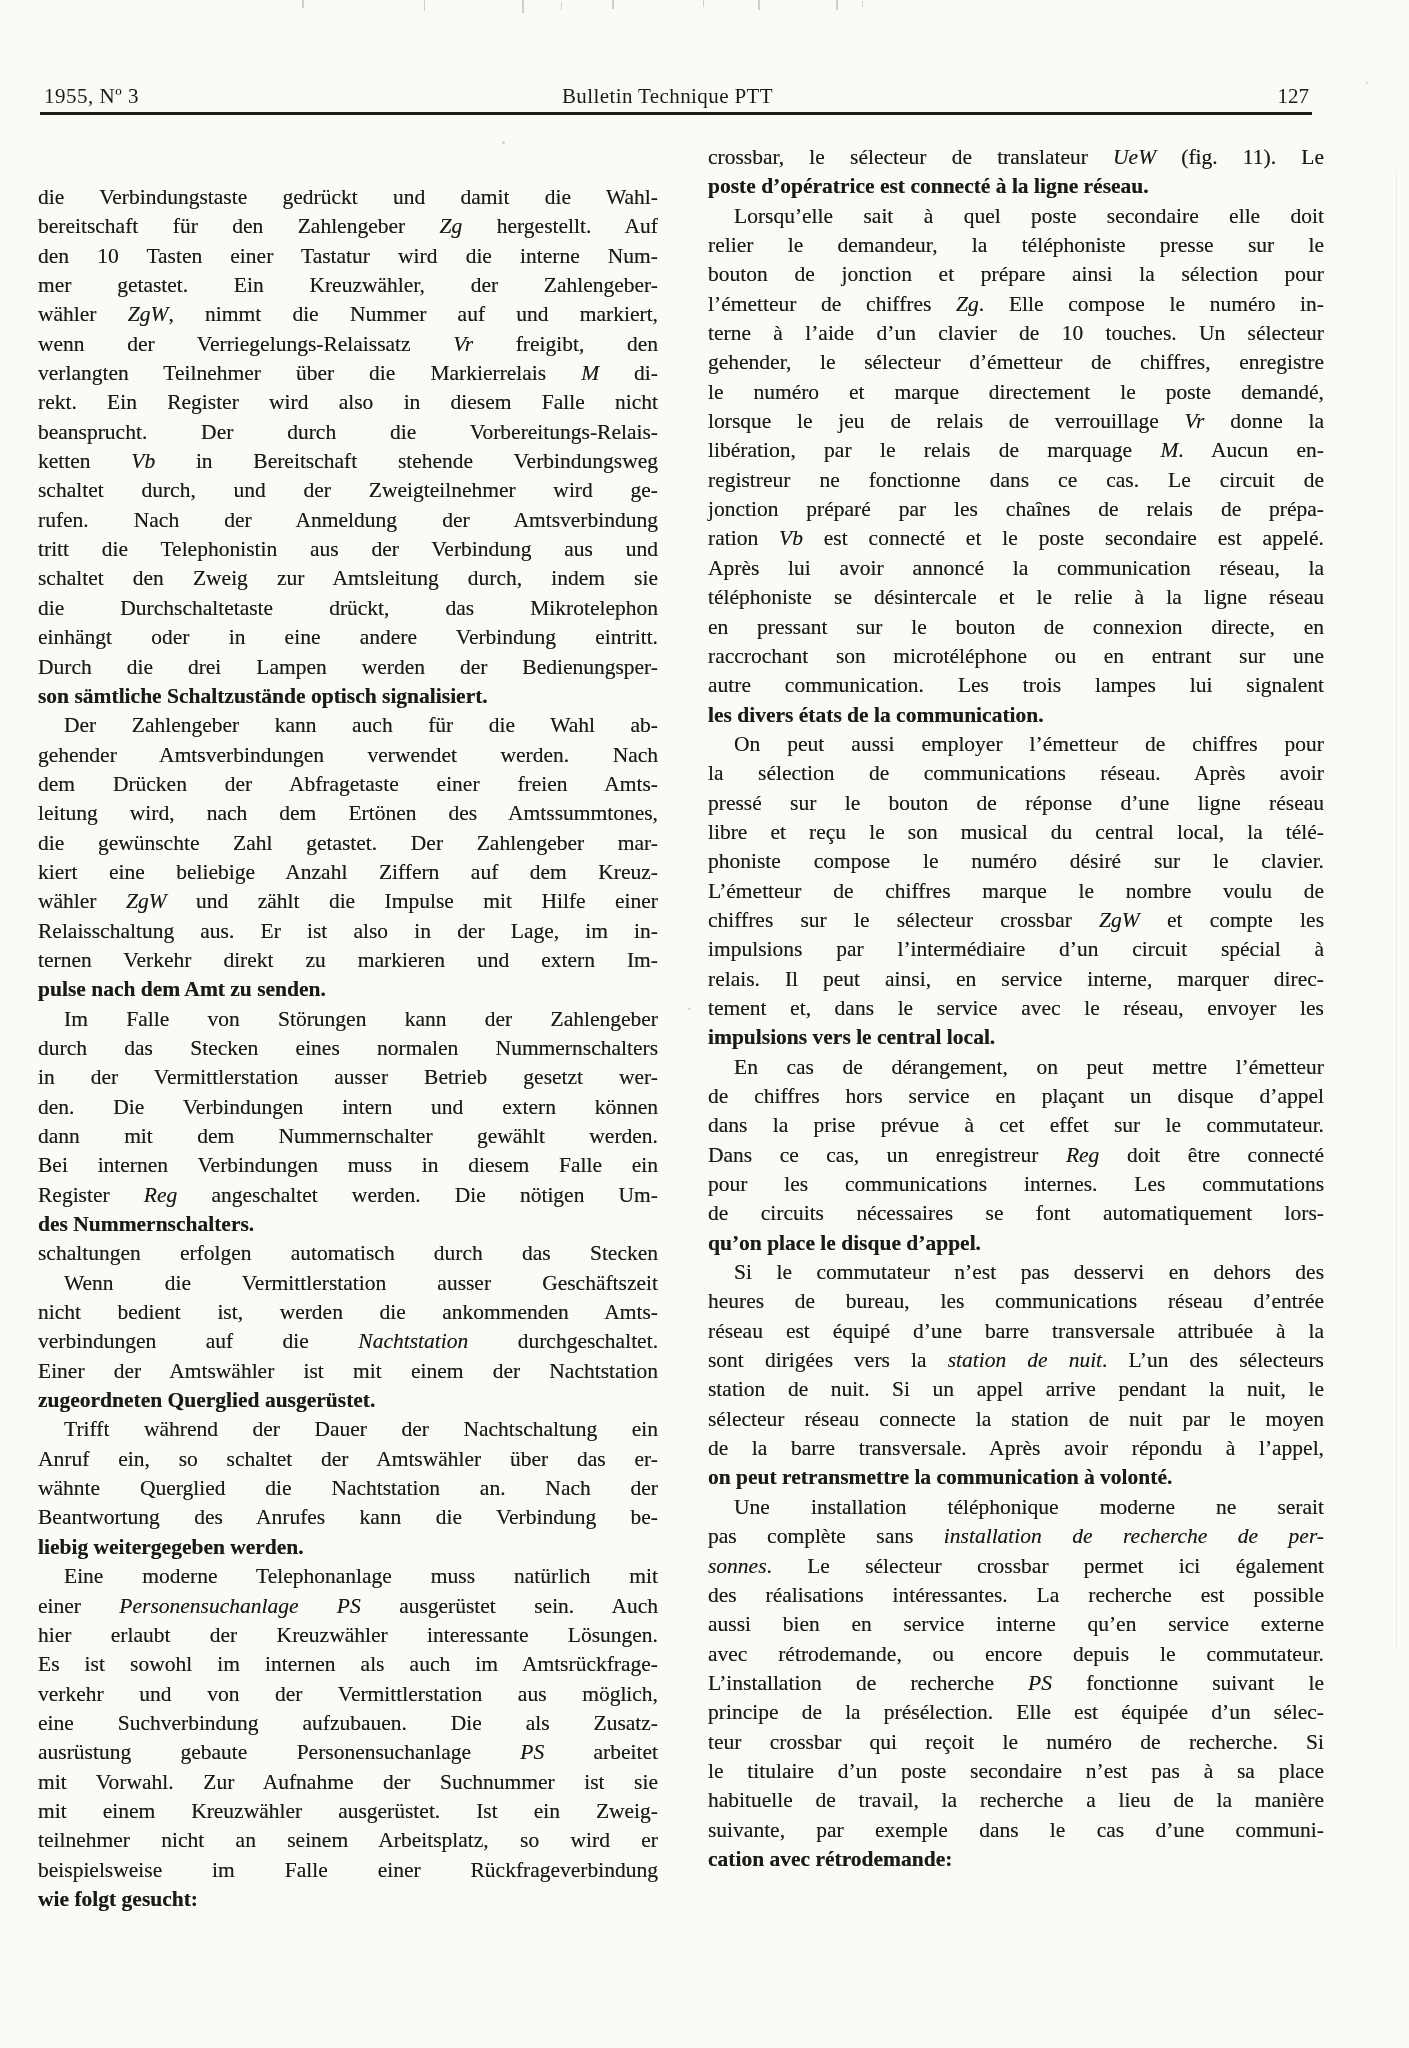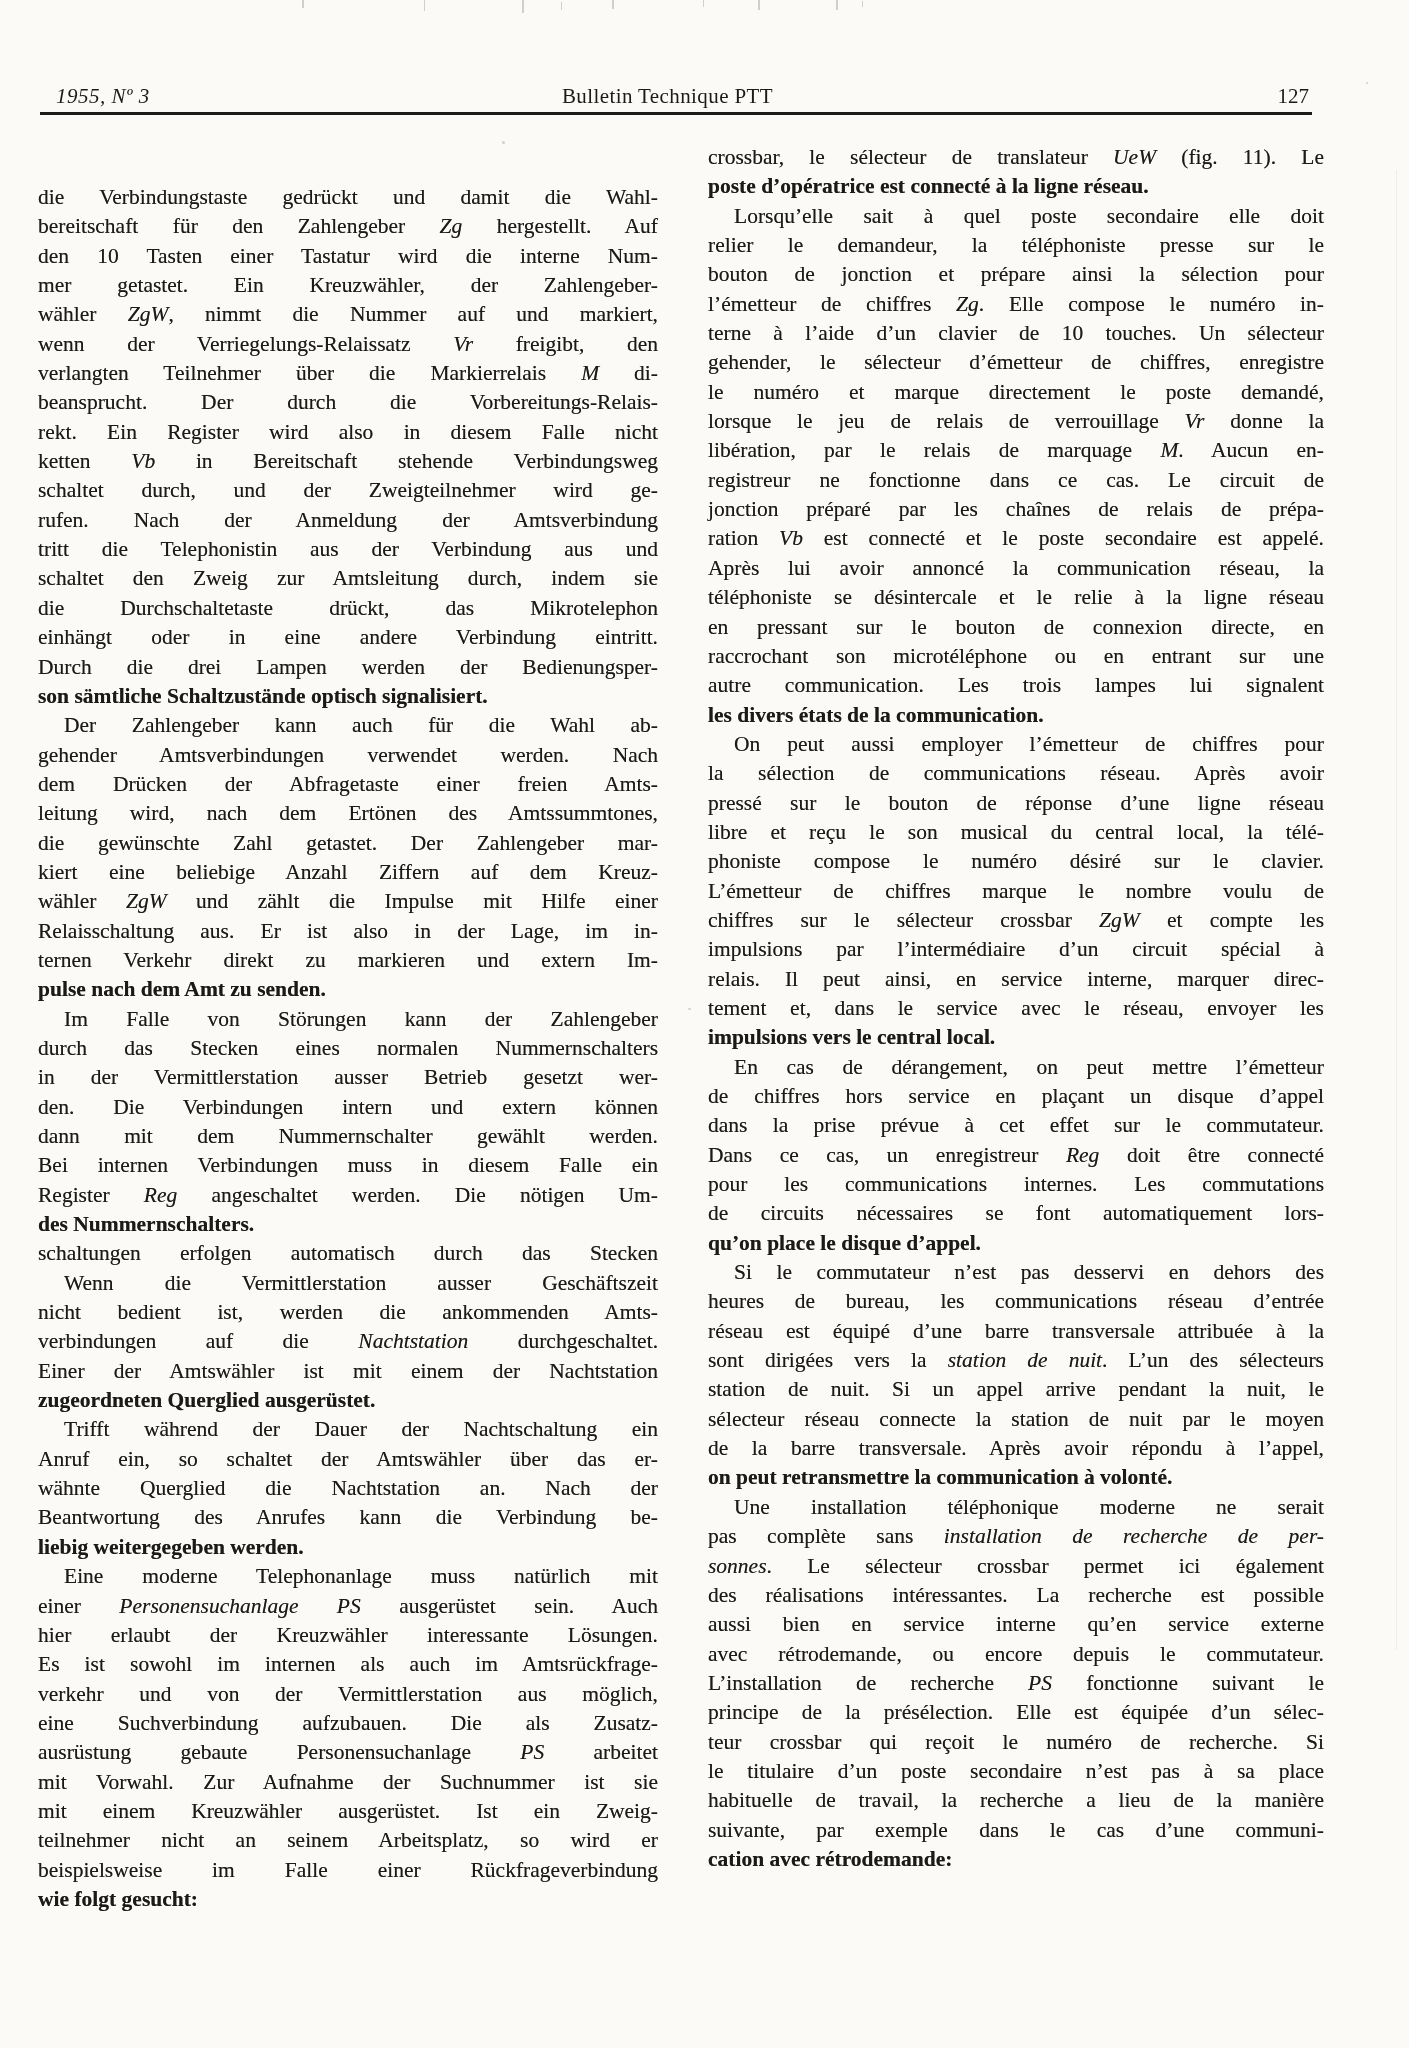--- a/index.html
+++ b/index.html
@@ -6,21 +6,21 @@
   .page{
     position:relative;
     width:1409px;height:2048px;
     margin:0 auto;
     background:#fbfaf7;
     overflow:hidden;
     font-family:"Liberation Serif","DejaVu Serif",serif;
     color:#1b1a18;
   }
   .header-row{position:absolute;top:84px;left:0;width:100%;height:28px;font-size:21px;}
-  .issue{position:absolute;left:56px;top:0;letter-spacing:0.5px;font-style:italic;}
+  .issue{position:absolute;left:44px;top:0;letter-spacing:0.5px;}
   .title{position:absolute;left:0;right:74px;top:0;text-align:center;letter-spacing:0.4px;}
   .pageno{position:absolute;right:100px;top:0;}
   .rule{position:absolute;top:112px;left:40px;width:1272px;height:2.6px;background:#1c1b19;}
   .col{position:absolute;top:143px;font-size:21.5px;line-height:29.34px;
        text-rendering:optimizeLegibility;
        text-shadow:0 0 0.35px rgba(20,18,16,0.55);}
   .col-left{left:38px;width:620px;margin-top:40px;}
   .col-right{left:708px;width:616px;}
   .para{margin:0;}
   .tline{text-align:justify;text-align-last:justify;}
@@ -48,22 +48,22 @@
 
   <div class="col col-left">
       <div class="para">
         <div class="tline">die Verbindungstaste gedrückt und damit die Wahl-</div>
         <div class="tline">bereitschaft für den Zahlengeber <i>Zg</i> hergestellt. Auf</div>
         <div class="tline">den 10 Tasten einer Tastatur wird die interne Num-</div>
         <div class="tline">mer getastet. Ein Kreuzwähler, der Zahlengeber-</div>
         <div class="tline">wähler <i>ZgW</i>, nimmt die Nummer auf und markiert,</div>
         <div class="tline">wenn der Verriegelungs-Relaissatz <i>Vr</i> freigibt, den</div>
         <div class="tline">verlangten Teilnehmer über die Markierrelais <i>M</i> di-</div>
+        <div class="tline">rekt. Ein Register wird also in diesem Falle nicht</div>
         <div class="tline">beansprucht. Der durch die Vorbereitungs-Relais-</div>
-        <div class="tline">rekt. Ein Register wird also in diesem Falle nicht</div>
         <div class="tline">ketten <i>Vb</i> in Bereitschaft stehende Verbindungsweg</div>
         <div class="tline">schaltet durch, und der Zweigteilnehmer wird ge-</div>
         <div class="tline">rufen. Nach der Anmeldung der Amtsverbindung</div>
         <div class="tline">tritt die Telephonistin aus der Verbindung aus und</div>
         <div class="tline">schaltet den Zweig zur Amtsleitung durch, indem sie</div>
         <div class="tline">die Durchschaltetaste drückt, das Mikrotelephon</div>
         <div class="tline">einhängt oder in eine andere Verbindung eintritt.</div>
         <div class="tline">Durch die drei Lampen werden der Bedienungsper-</div>
         <div class="tline lastline">son sämtliche Schaltzustände optisch signalisiert.</div>
       </div>

